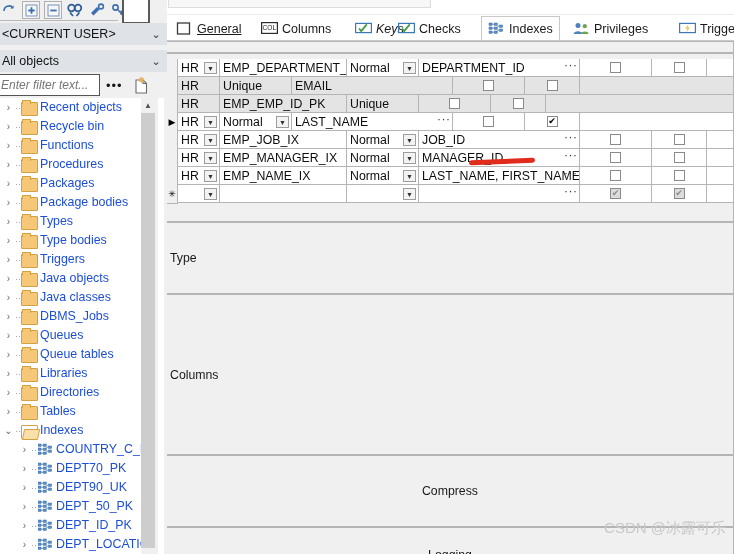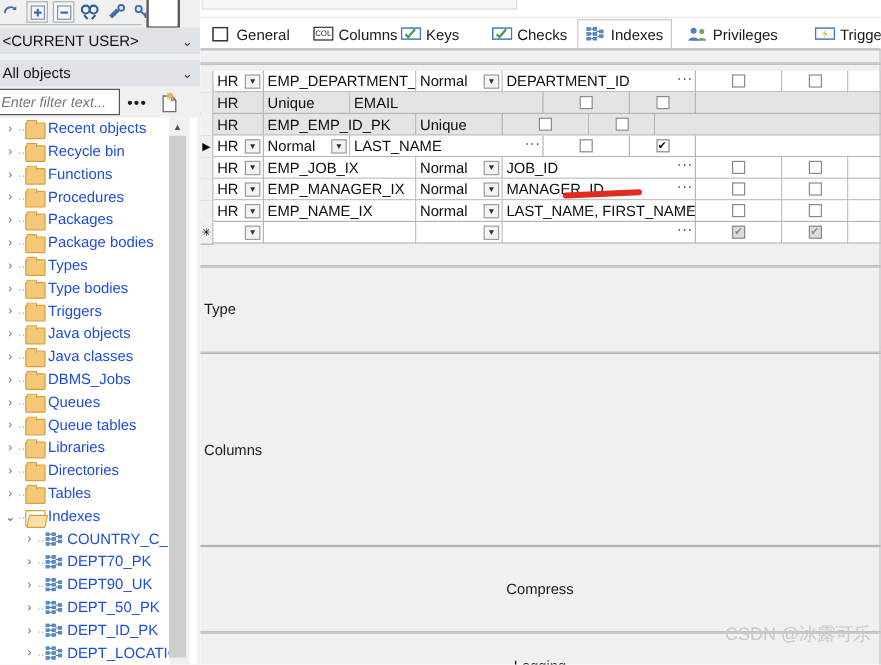--- a/index.html
+++ b/index.html
@@ -497,41 +497,41 @@
   <div id="main">
 
     <div id="top-strip">
       <div id="top-strip-box">
         
       </div>
       <div id="top-strip-line"></div>
     </div>
 
     <div id="tabbar">
-        <div class="tab" style="left: 2px;">
+        <div class="tab" style="left: 2px; text-decoration: underline;">
           <span class="ticon"><svg width="15" height="13" viewBox="0 0 15 13">
               <rect x="1.5" y="1" width="12" height="11" fill="#ffffff" stroke="#3a3a3a" stroke-width="1.3"></rect>
             </svg></span>
           <span>General</span>
         </div>
         <div class="tab" style="left: 87px;">
           <span class="ticon"><svg width="17" height="12" viewBox="0 0 17 12">
               <rect x="0.6" y="0.6" width="15.8" height="10.8" fill="#ffffff" stroke="#2b2b2b" stroke-width="1.2"></rect>
               <text x="8.4" y="8.4" font-size="6.6" font-family="Liberation Sans, sans-serif" text-anchor="middle" fill="#1b1b1b">COL</text>
             </svg></span>
           <span>Columns</span>
         </div>
-        <div class="tab" style="left: 160px;">
+        <div class="tab" style="left: 181px; font-style: italic;">
           <span class="ticon"><svg width="17" height="12" viewBox="0 0 17 12">
               <rect x="0.6" y="1.4" width="15.8" height="9.2" fill="none" stroke="#3b78b5" stroke-width="1.2"></rect>
               <path d="M4 6.5 L6.2 9 L11.8 2.4" fill="none" stroke="#3f9b42" stroke-width="1.8"></path>
             </svg></span>
           <span>Keys</span>
         </div>
-        <div class="tab" style="left: 236px;">
+        <div class="tab" style="left: 224px;">
           <span class="ticon"><svg width="17" height="12" viewBox="0 0 17 12">
               <rect x="0.6" y="1.4" width="15.8" height="9.2" fill="none" stroke="#3b78b5" stroke-width="1.2"></rect>
               <path d="M4 6.5 L6.2 9 L11.8 2.4" fill="none" stroke="#3f9b42" stroke-width="1.8"></path>
             </svg></span>
           <span>Checks</span>
         </div>
         <div class="tab active" style="left: 314px;">
           <span class="ticon"><svg width="16" height="13" viewBox="0 0 14 13">
               <g fill="#5b8fc9" stroke="#3b6ea8" stroke-width="0.5">
                 <rect x="0" y="1" width="3" height="2.4"></rect>

